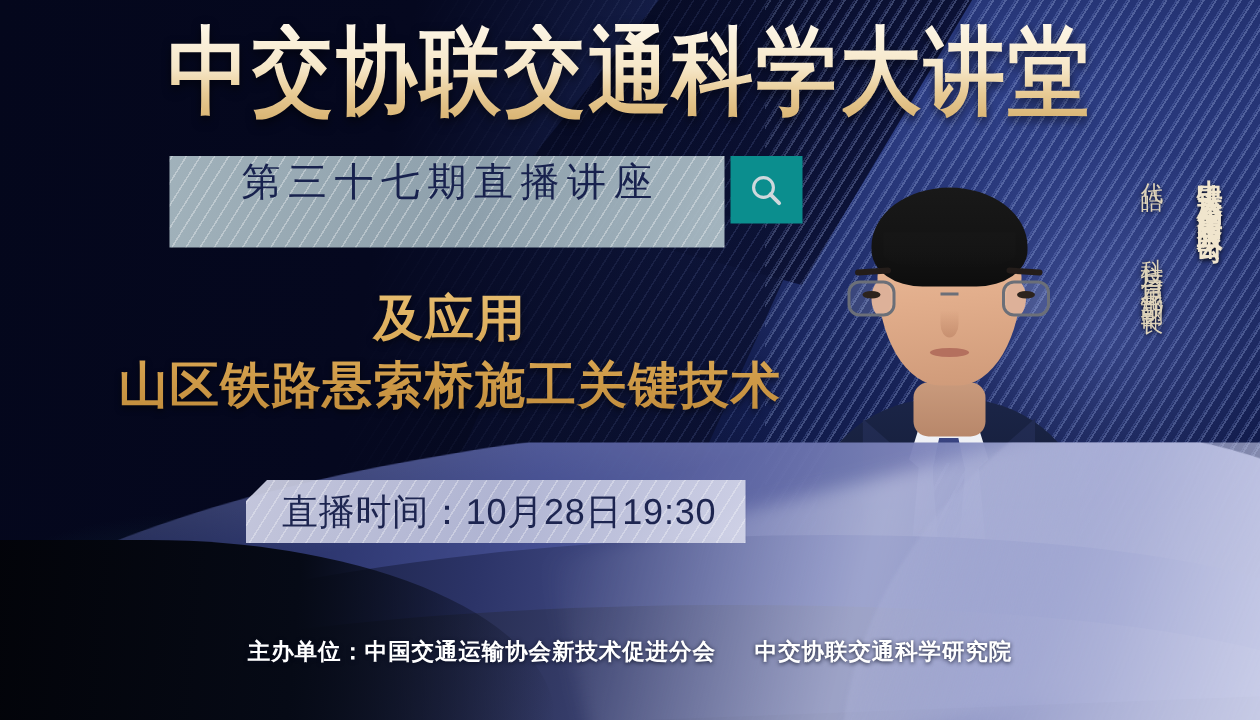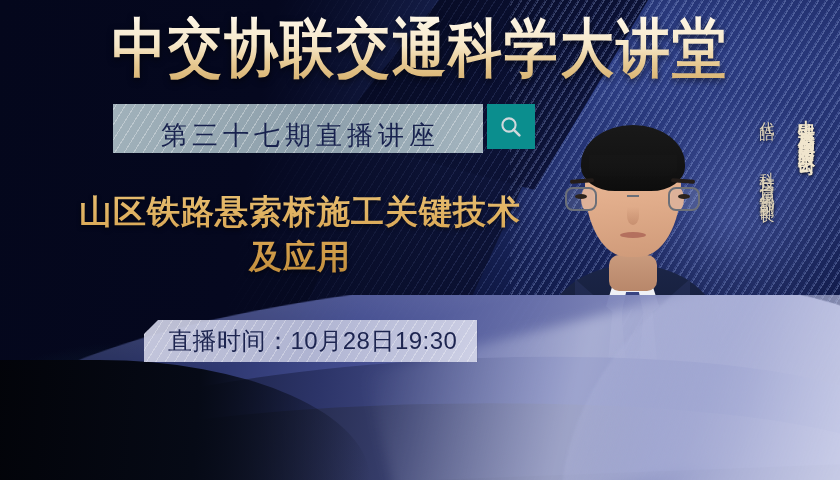--- a/index.html
+++ b/index.html
@@ -158,23 +158,23 @@
     -webkit-text-fill-color:transparent;
     filter:drop-shadow(0 2px 3px rgba(0,0,0,.55));
     white-space:nowrap;
     transform:scaleY(1.18);
     transform-origin:top center;
   }
 
   
   .sub-bar{
     position:absolute;left:113px;top:104px;
-    width:370px;height:49px;
+    width:370px;height:61px;
     background:linear-gradient(100deg,rgba(174,192,200,.92) 0%,rgba(160,180,190,.88) 55%,rgba(176,194,202,.92) 100%);
-    display:flex;align-items:flex-end;justify-content:center;
+    display:flex;align-items:flex-start;justify-content:center;
     overflow:hidden;
   }
   .sub-bar::before{
     content:"";position:absolute;inset:0;
     background-image:repeating-linear-gradient(-58deg,
         rgba(255,255,255,.32) 0 1px, rgba(255,255,255,0) 1px 8px);
   }
   .sub-bar-text{
     position:relative;
     font-size:26px;font-weight:500;letter-spacing:5px;
@@ -197,21 +197,21 @@
     letter-spacing:1px;
     color:#d0a24f;
     background:linear-gradient(180deg,#e8bf72 0%,#d6a350 55%,#bf8a39 100%);
     -webkit-background-clip:text;background-clip:text;
     -webkit-text-fill-color:transparent;
     filter:drop-shadow(0 2px 2px rgba(0,0,0,.5));
   }
 
   
   .time-pill{
-    position:absolute;left:144px;top:320px;
+    position:absolute;left:164px;top:320px;
     height:42px;padding:0 20px 0 24px;
     display:flex;align-items:center;
     background:linear-gradient(100deg,rgba(206,208,228,.93) 0%,rgba(188,192,218,.90) 50%,rgba(212,214,233,.93) 100%);
     clip-path:polygon(14px 0,100% 0,100% 100%,0 100%,0 14px);
     box-shadow:0 2px 6px rgba(0,0,0,.35);
     overflow:hidden;
   }
   .time-pill::before{
     content:"";position:absolute;inset:0;
     background-image:repeating-linear-gradient(-58deg,
@@ -415,25 +415,28 @@
     <span class="sub-bar-text">第三十七期直播讲座</span>
   </div>
   <div class="search-box">
     <svg width="26" height="26" viewBox="0 0 26 26">
       <circle cx="11" cy="11" r="6.6" fill="none" stroke="#cfd8dc" stroke-width="2.1"></circle>
       <line x1="15.6" y1="15.6" x2="21.4" y2="21.4" stroke="#cfd8dc" stroke-width="2.6" stroke-linecap="round"></line>
     </svg>
   </div>
 
   <div class="lecture-title">
+    <div>及应用</div>
     <div>山区铁路悬索桥施工关键技术</div>
-    <div>及应用</div>
   </div>
 
   <div class="time-pill">
     <span class="time-text">直播时间：10月28日19:30</span>
   </div>
 
   <div class="v-col v-org">中铁大桥局集团有限公司</div>
   <div class="v-col v-person">代皓  科技与信息化部副部长</div>
 
+  <div class="footer">
+    <span>主办单位：</span><span>中国交通运输协会新技术促进分会</span><span class="gapspace"></span><span>中交协联交通科学研究院</span>
+  </div>
 
 </div>
 
 </body></html>

